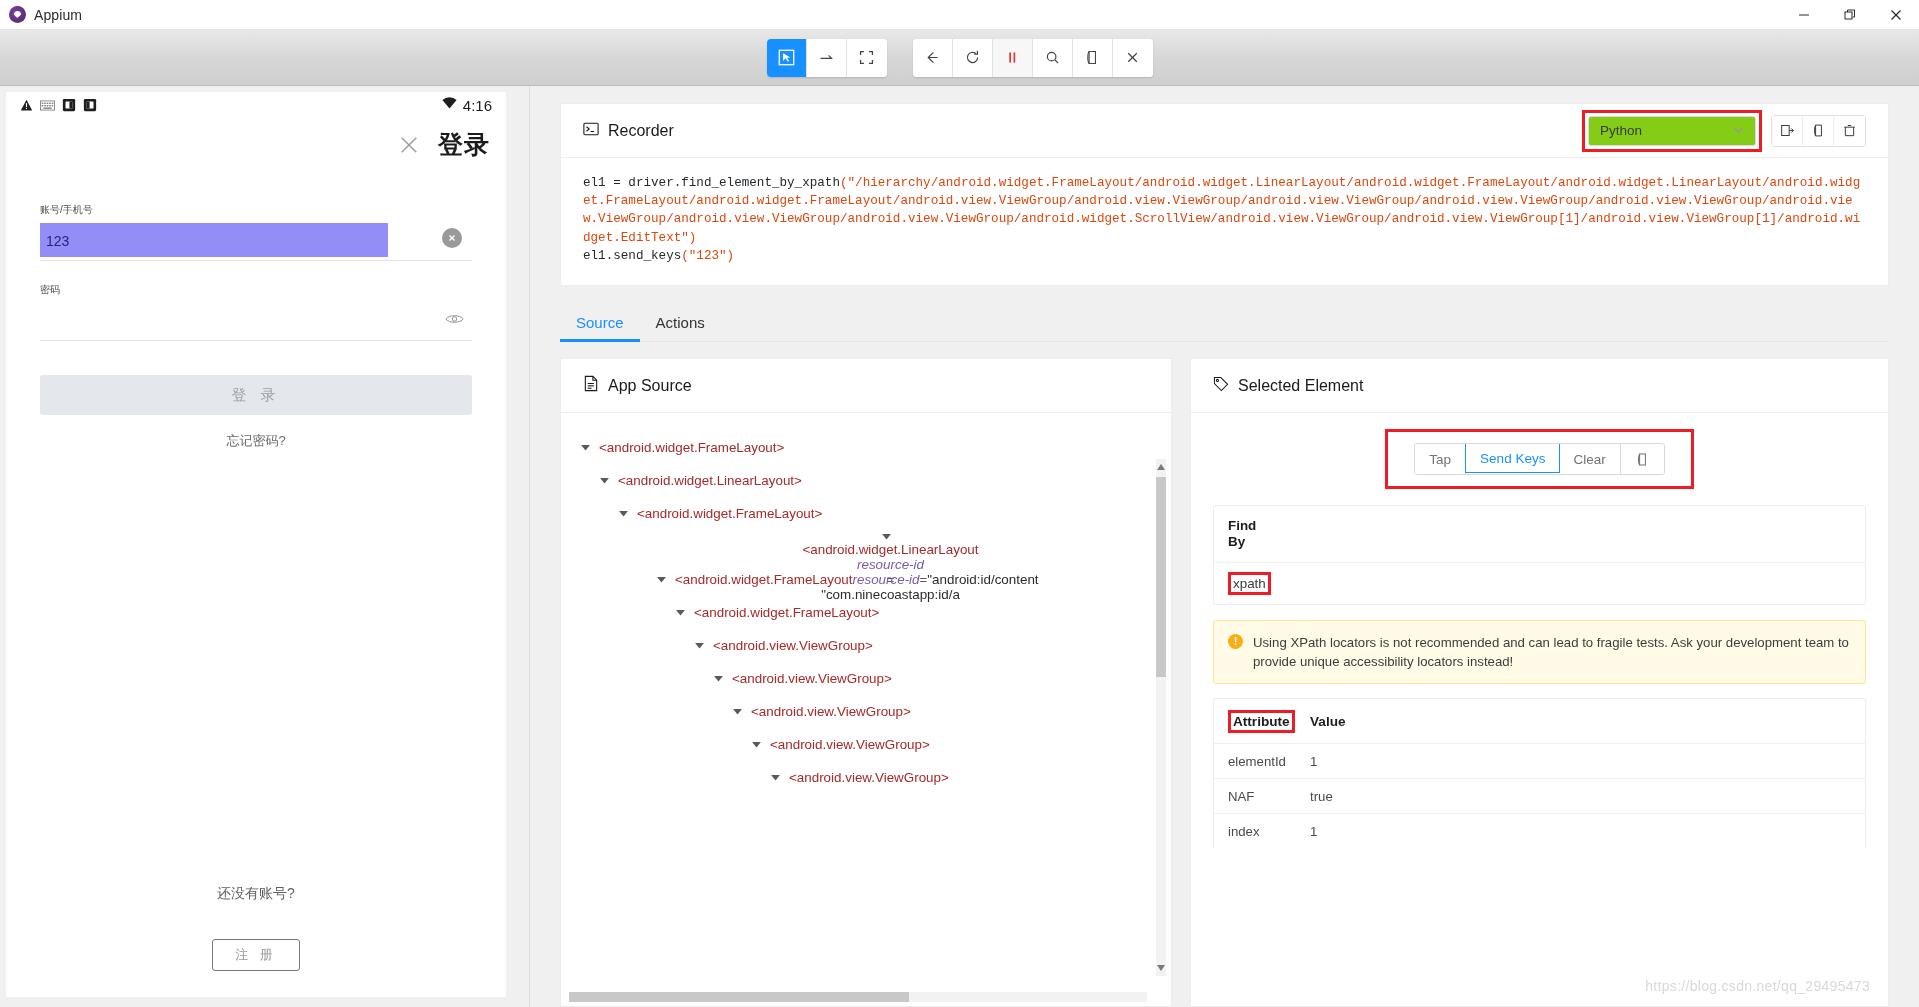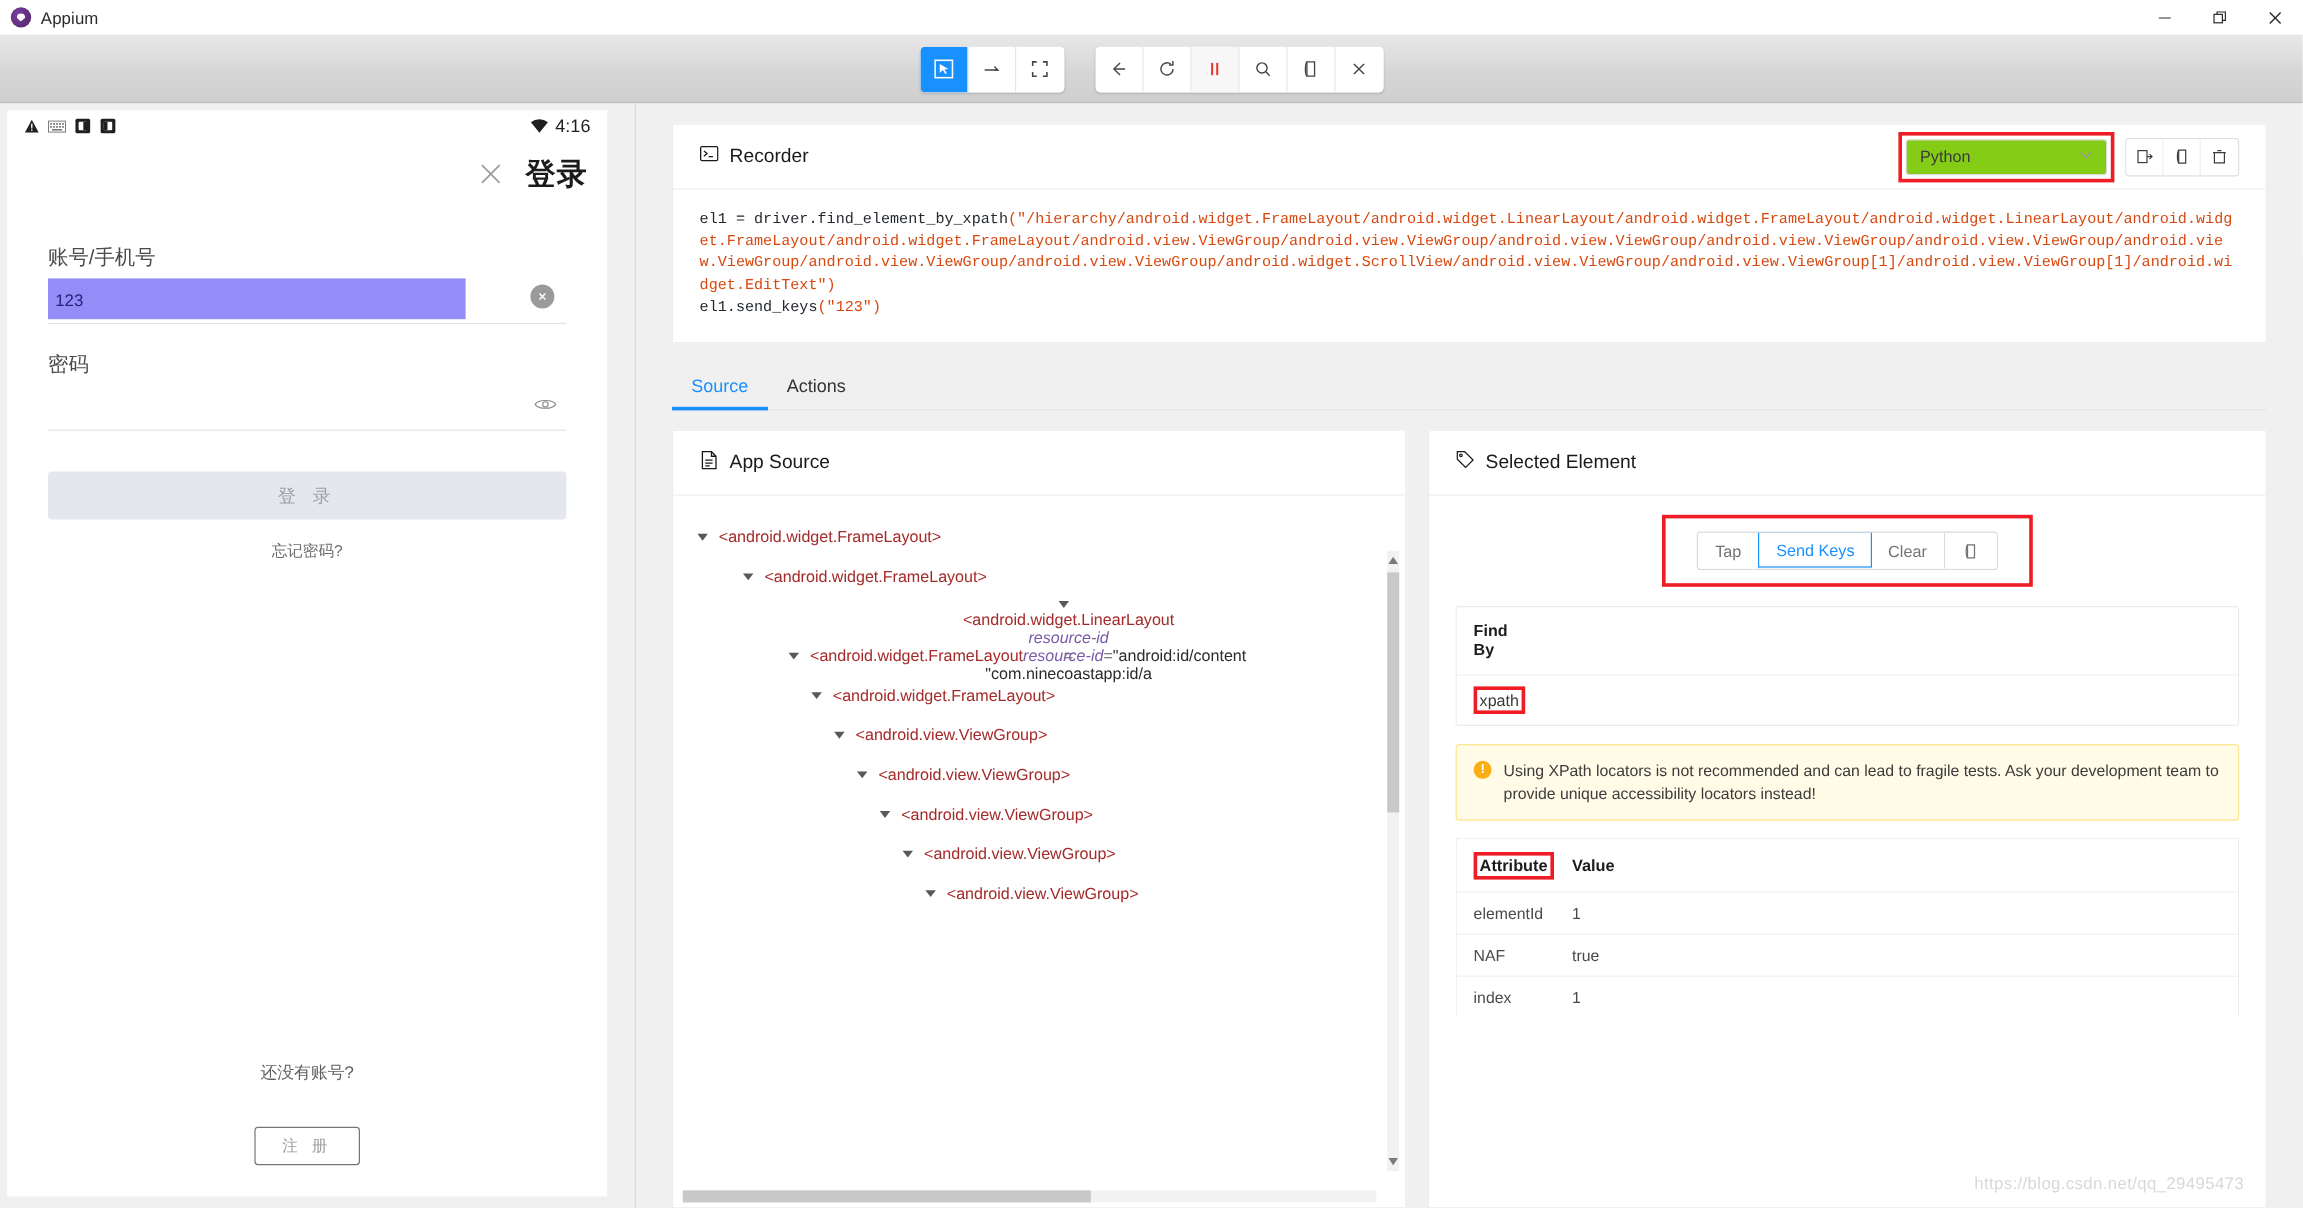--- a/index.html
+++ b/index.html
@@ -85,29 +85,29 @@
     width: 500px; height: 905px;
     background: #ffffff;
     position: relative;
     font-size: 13px;
   }
   .status-bar {
     height: 26px; display: flex; align-items: center;
     padding: 0 14px; color: #1f1f1f;
   }
   .status-left { display: flex; align-items: center; gap: 7px; }
-  .status-right { margin-left: auto; display: flex; align-items: center; gap: 6px; font-size: 15px; }
+  .status-right { margin-left: auto; display: flex; align-items: flex-start; gap: 6px; font-size: 15px; }
   .sb-icon { display: inline-flex; align-items: center; }
 
   .nav-row { display: flex; align-items: center; padding: 10px 16px 0 16px; gap: 16px; justify-content: flex-end; }
   .nav-close { width: 26px; height: 26px; display: flex; align-items: center; justify-content: center; color: #9c9c9c; }
   .page-title { font-size: 25px; font-weight: bold; color: #1b1b1b; letter-spacing: 1px; }
 
   .form-area { padding: 42px 34px 0 34px; }
-  .field-label { font-size: 17px; color: #4b4b4b; margin-bottom: 4px; }
+  .field-label { font-size: 10px; color: #4b4b4b; margin-bottom: 4px; }
   .field-row {
     position: relative; display: flex; align-items: center;
     border-bottom: 1px solid #e3e3e3;
     height: 40px;
   }
   .field-highlight {
     position: absolute; left: 0; top: 2px;
     width: 348px; height: 34px;
     background: #7b74f7;
     opacity: .82;
@@ -529,20 +529,28 @@
         <div class="pane-body">
           <div class="tree" id="tree-container">
               <div class="tree-row" style="padding-left: 18px;">
                 <span class="caret">
                   <svg width="9" height="7" viewBox="0 0 10 8">
                     <polygon points="0,1 10,1 5,7.5" fill="currentColor"></polygon>
                   </svg>
                 </span>
                 <span class="tagname">&lt;android.widget.FrameLayout&gt;</span>
               </div>
+              <div class="tree-row" style="padding-left: 37px;">
+                <span class="caret">
+                  <svg width="9" height="7" viewBox="0 0 10 8">
+                    <polygon points="0,1 10,1 5,7.5" fill="currentColor"></polygon>
+                  </svg>
+                </span>
+                <span class="tagname">&lt;android.widget.LinearLayout&gt;</span>
+              </div>
               <div class="tree-row" style="padding-left: 56px;">
                 <span class="caret">
                   <svg width="9" height="7" viewBox="0 0 10 8">
                     <polygon points="0,1 10,1 5,7.5" fill="currentColor"></polygon>
                   </svg>
                 </span>
                 <span class="tagname">&lt;android.widget.FrameLayout&gt;</span>
               </div>
               <div class="tree-row" style="padding-left: 49px; flex-direction: column;">
                 <span class="caret">

